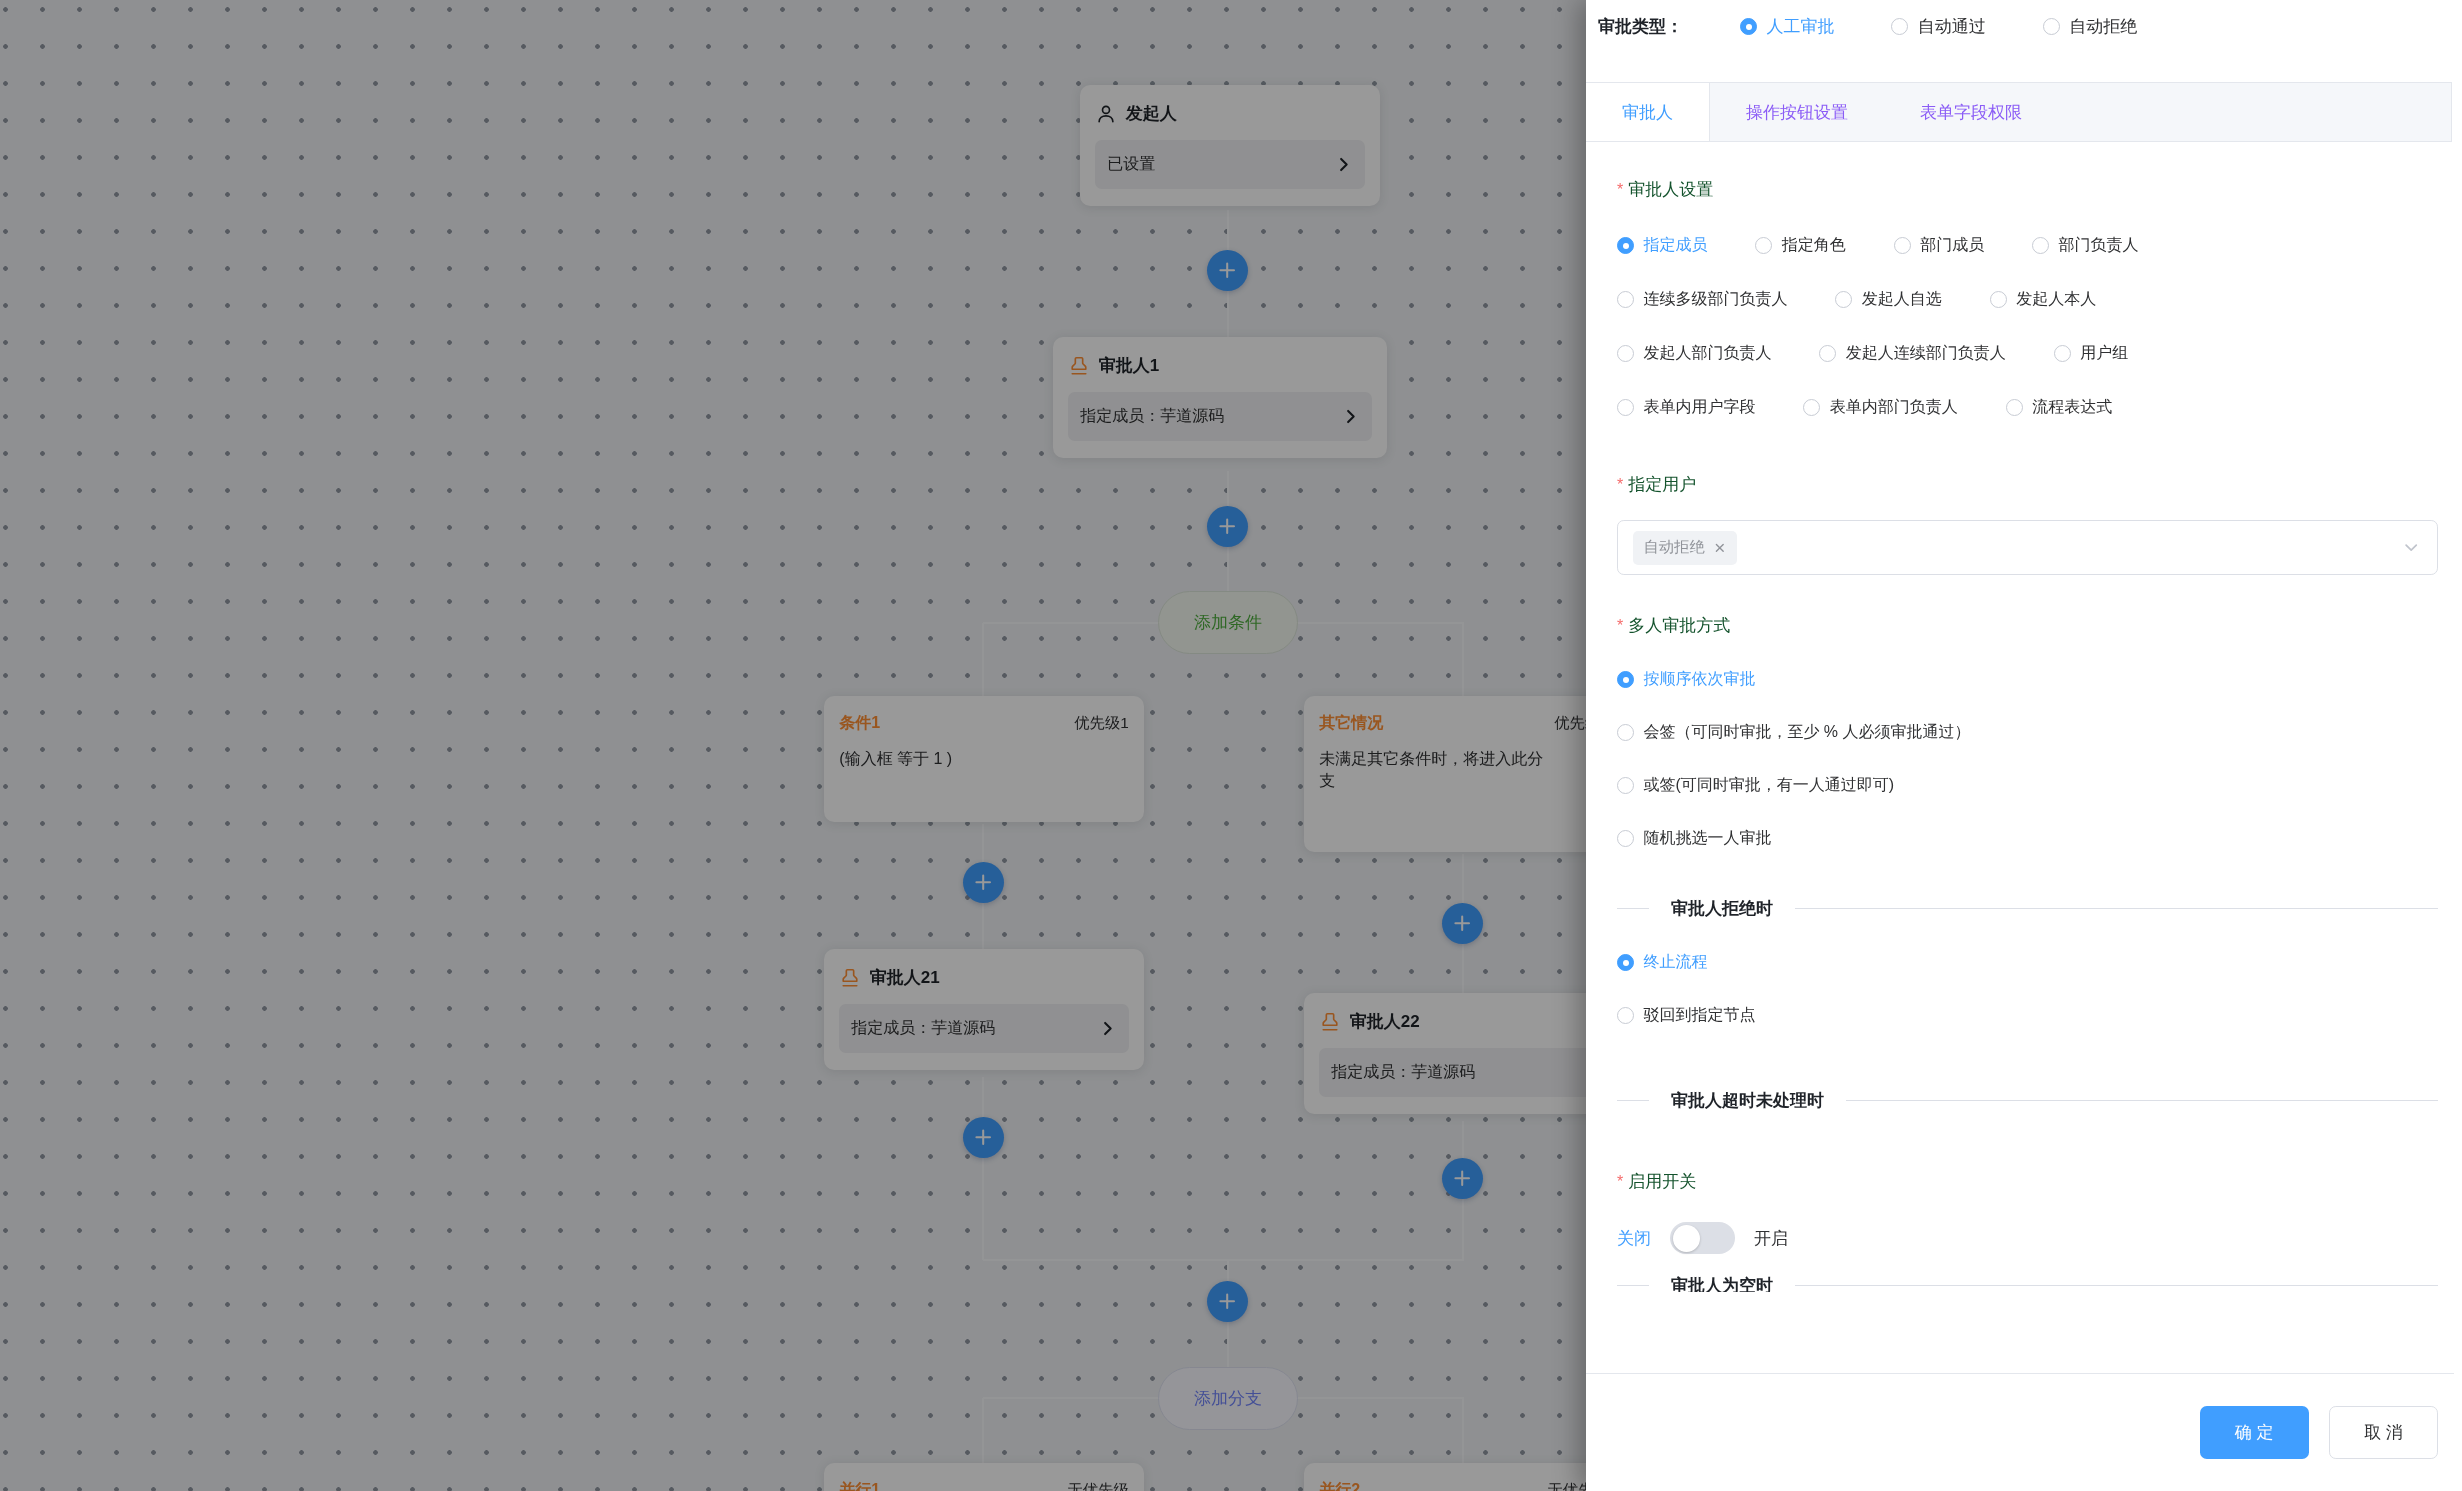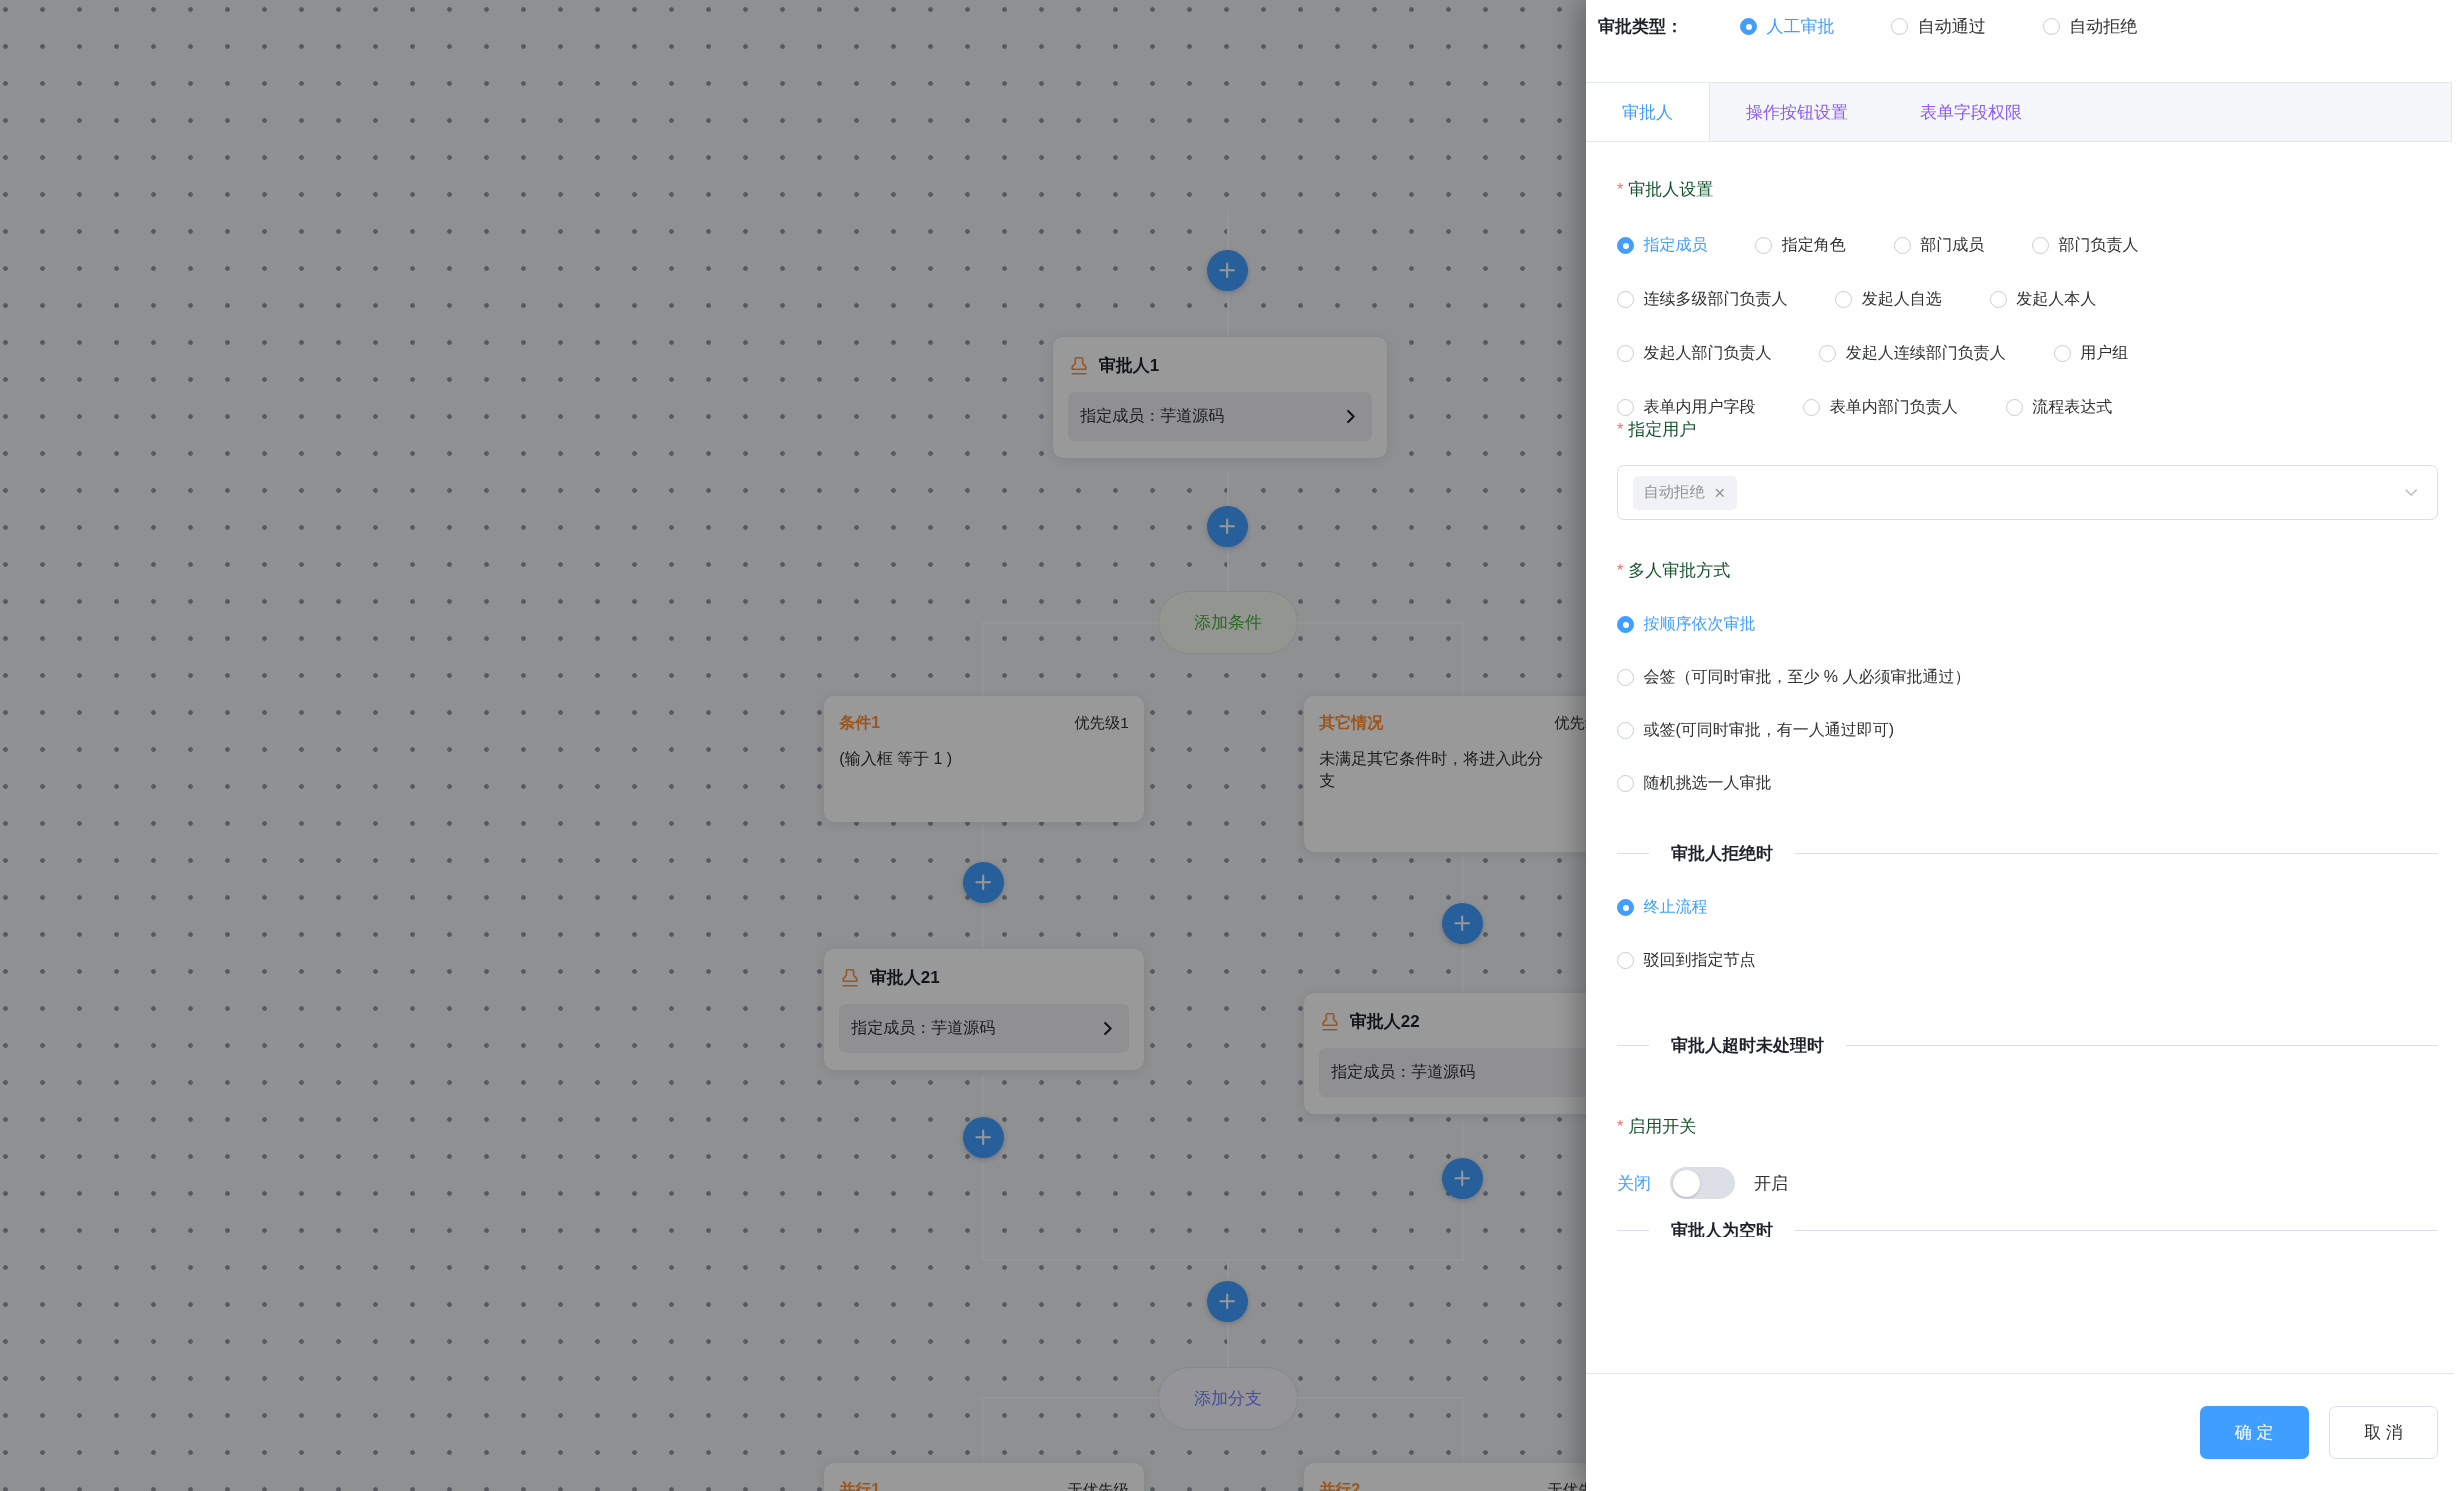--- a/index.html
+++ b/index.html
@@ -96,20 +96,39 @@
     <div class="vline" style="left:982px;top:824px;height:125px"></div>
     <div class="vline" style="left:1462px;top:854px;height:140px"></div>
     <div class="vline" style="left:982px;top:1077px;height:183px"></div>
     <div class="vline" style="left:1462px;top:1121px;height:139px"></div>
     <div class="hline" style="left:983px;top:1259px;width:481px"></div>
     <div class="vline" style="left:1227px;top:1260px;height:107px"></div>
     <div class="hline" style="left:983px;top:1397px;width:481px"></div>
     <div class="vline" style="left:982px;top:1398px;height:65px"></div>
     <div class="vline" style="left:1462px;top:1398px;height:65px"></div>
 
+    <div class="node" style="left:1080px;top:85px;width:300px;">
+      <div class="node-header">
+        <span style="display:flex">
+          <svg viewBox="0 0 24 24" width="22" height="22">
+              <circle cx="12" cy="7.5" r="3.8" fill="none" stroke="#1f2329" stroke-width="1.8"></circle>
+              <path d="M4.5 20.5c0-4 3.3-6.5 7.5-6.5s7.5 2.5 7.5 6.5" fill="none" stroke="#1f2329" stroke-width="1.8" stroke-linecap="round"></path>
+            </svg>
+        </span>
+        <span>发起人</span>
+      </div>
+      <div class="node-row">
+        <span>已设置</span>
+        <span style="display:flex">
+          <svg viewBox="0 0 24 24" width="19" height="19">
+              <path d="M9 5l7 7-7 7" fill="none" stroke="#1f2329" stroke-width="2.6" stroke-linecap="round" stroke-linejoin="round"></path>
+            </svg>
+        </span>
+      </div>
+    </div>
 
     <div class="plus" style="left:1207px;top:250px">
       <svg viewBox="0 0 24 24" width="20.4" height="20.4">
           <path d="M12 4v16M4 12h16" stroke="#fff" stroke-width="2.4" stroke-linecap="round"></path>
         </svg>
     </div>
 
     <div class="node" style="left:1053px;top:337px;width:334px;">
       <div class="node-header">
         <span style="display:flex">
@@ -332,21 +351,21 @@
         <div class="radio">
           <span class="rdot"></span>
           <span class="rlabel">表单内部门负责人</span>
         </div>
         <div class="radio">
           <span class="rdot"></span>
           <span class="rlabel">流程表达式</span>
         </div>
       </div>
 
-      <div class="sec-label req" style="">
+      <div class="sec-label req" style="margin-top:55px">
         <span>指定用户</span>
       </div>
 
       <div class="sel">
         <span class="tag">
           <span>自动拒绝</span>
           <span style="display:flex">
             <svg width="13.6" height="13.6" viewBox="0 0 16 16">
                 <path d="M4 4l8 8M12 4l-8 8" stroke="#909399" stroke-width="1.6" stroke-linecap="round"></path>
               </svg>

